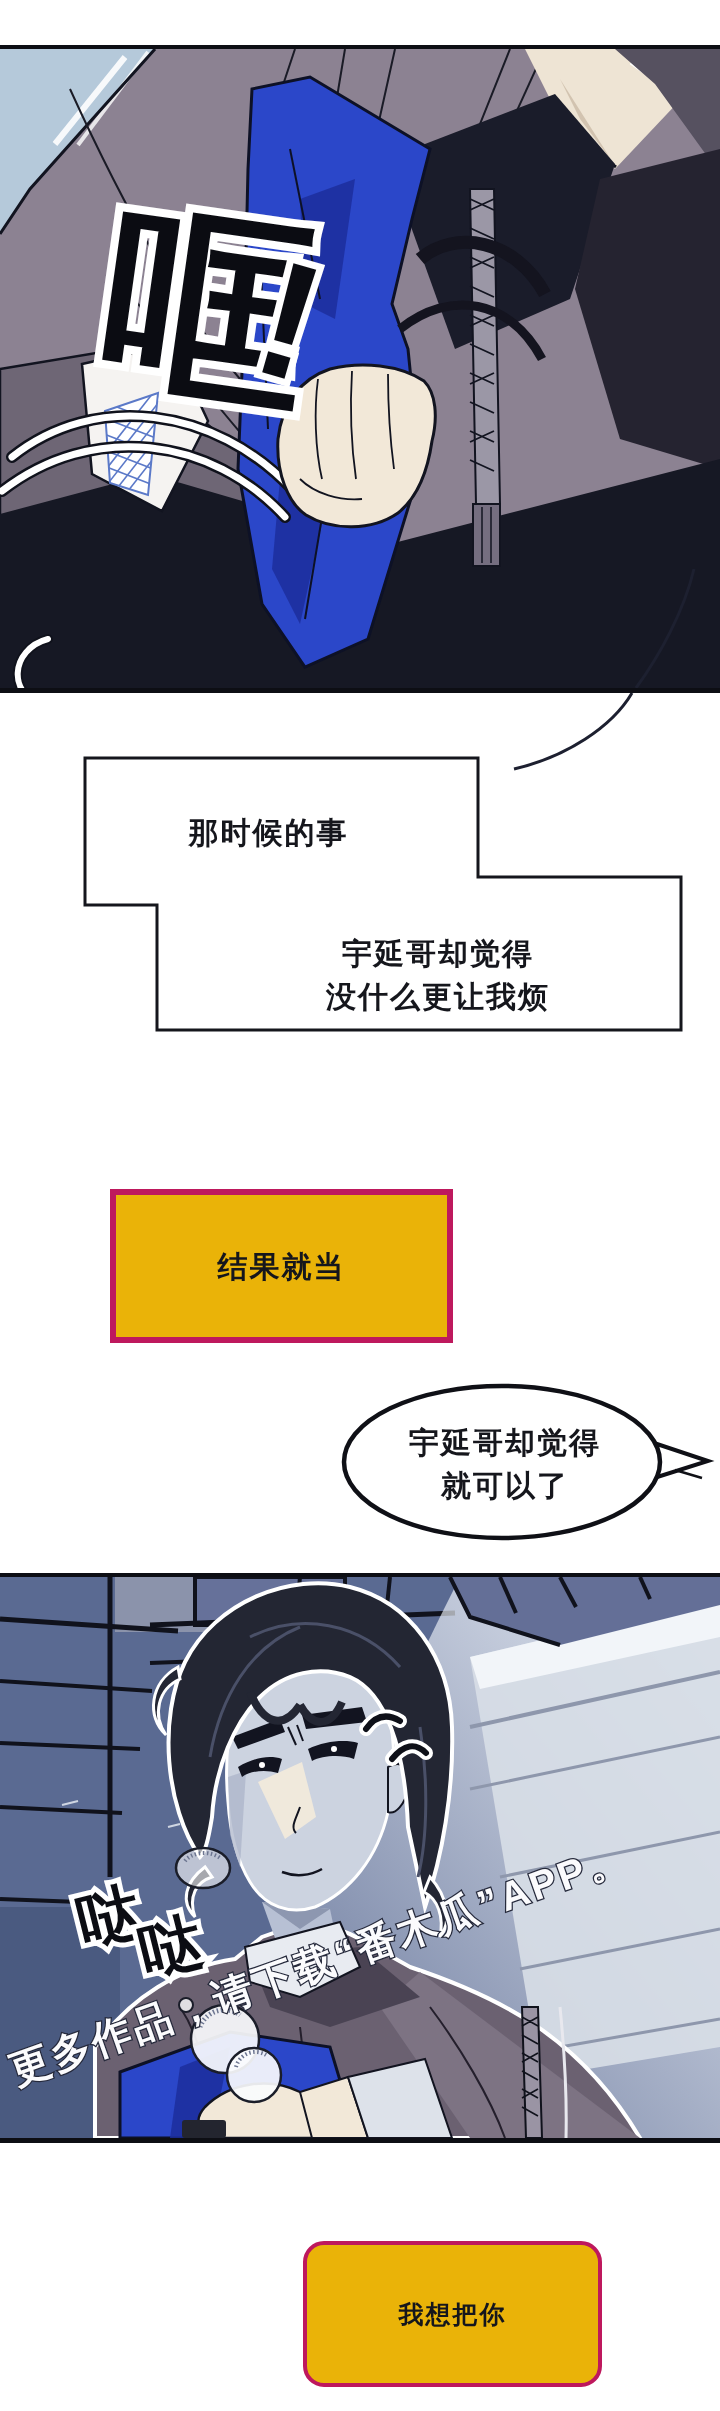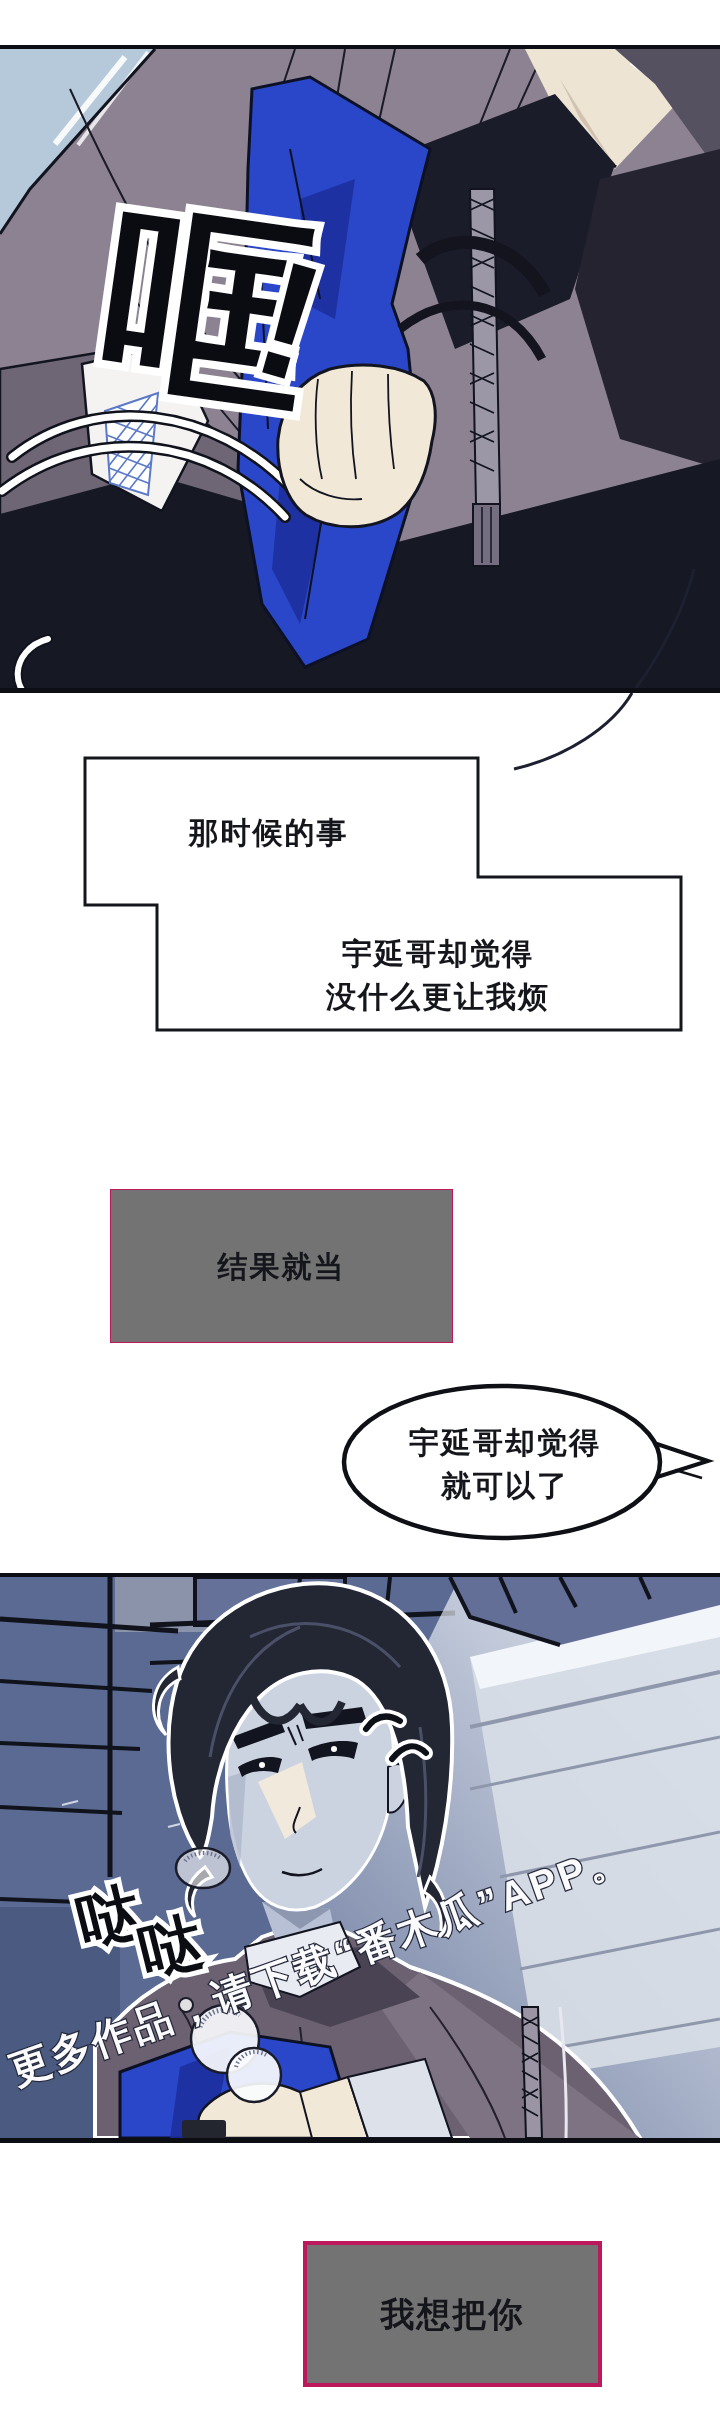--- a/index.html
+++ b/index.html
@@ -3,21 +3,21 @@
 <meta charset="utf-8">
 <style>
   html,body{margin:0;padding:0;background:#ffffff;}
   #page{position:relative;width:720px;height:2411px;background:#ffffff;overflow:hidden;
         font-family:"Liberation Sans", sans-serif;}
   .abs{position:absolute;}
   .panel{position:absolute;left:0;width:720px;border-top:4px solid #0d0e14;border-bottom:5px solid #0d0e14;box-sizing:border-box;}
   .caption{position:absolute;display:flex;flex-direction:column;justify-content:center;align-items:center;
            font-weight:700;font-size:30px;line-height:43px;letter-spacing:2px;color:#15161c;text-align:center;
            box-sizing:border-box;z-index:6;}
-  .caption-bordered{background:#737373;border:1px solid #be185d;}
+  .caption-bordered{background:#eab308;border:6px solid #be185d;}
   svg text{font-family:"Liberation Sans", sans-serif;}
 </style>
 </head>
 <body>
 
 <div id="page">
 
   <div class="panel" style="top:45px;height:648px;">
     <svg width="720" height="639" viewBox="0 0 720 639" style="display:block;">
 
@@ -266,17 +266,17 @@
         <path d="M 236,490 A 20,20 0 0 1 266,478" fill="none" stroke="#6c7590" stroke-width="4" stroke-dasharray="1.5,2.5"></path>
       </g>
 
       <text font-size="62" font-weight="900" fill="#0c0d13" stroke="#ffffff" stroke-width="10" paint-order="stroke" transform="translate(84,368) rotate(-14)">哒</text>
       <text font-size="62" font-weight="900" fill="#0c0d13" stroke="#ffffff" stroke-width="10" paint-order="stroke" transform="translate(146,398) rotate(-14)">哒</text>
 
       <text font-size="40" font-weight="700" letter-spacing="3" fill="#fbfbfd" stroke="#262a3c" stroke-width="2.5" paint-order="stroke" transform="translate(16,508) rotate(-19.5)">更多作品，请下载“番木瓜”APP。</text>
     </svg>
   </div>
 
-  <div class="caption caption-bordered" style="left:303px;top:2241px;width:299px;height:146px;border-width:4px;font-size:34px;line-height:42px;">
+  <div class="caption caption-bordered" style="left:303px;top:2241px;width:299px;height:146px;border-width:4px;font-size:25px;line-height:42px;border-radius:21px;">
     <div>我想把你</div>
   </div>
 
 </div>
 
 </body></html>

